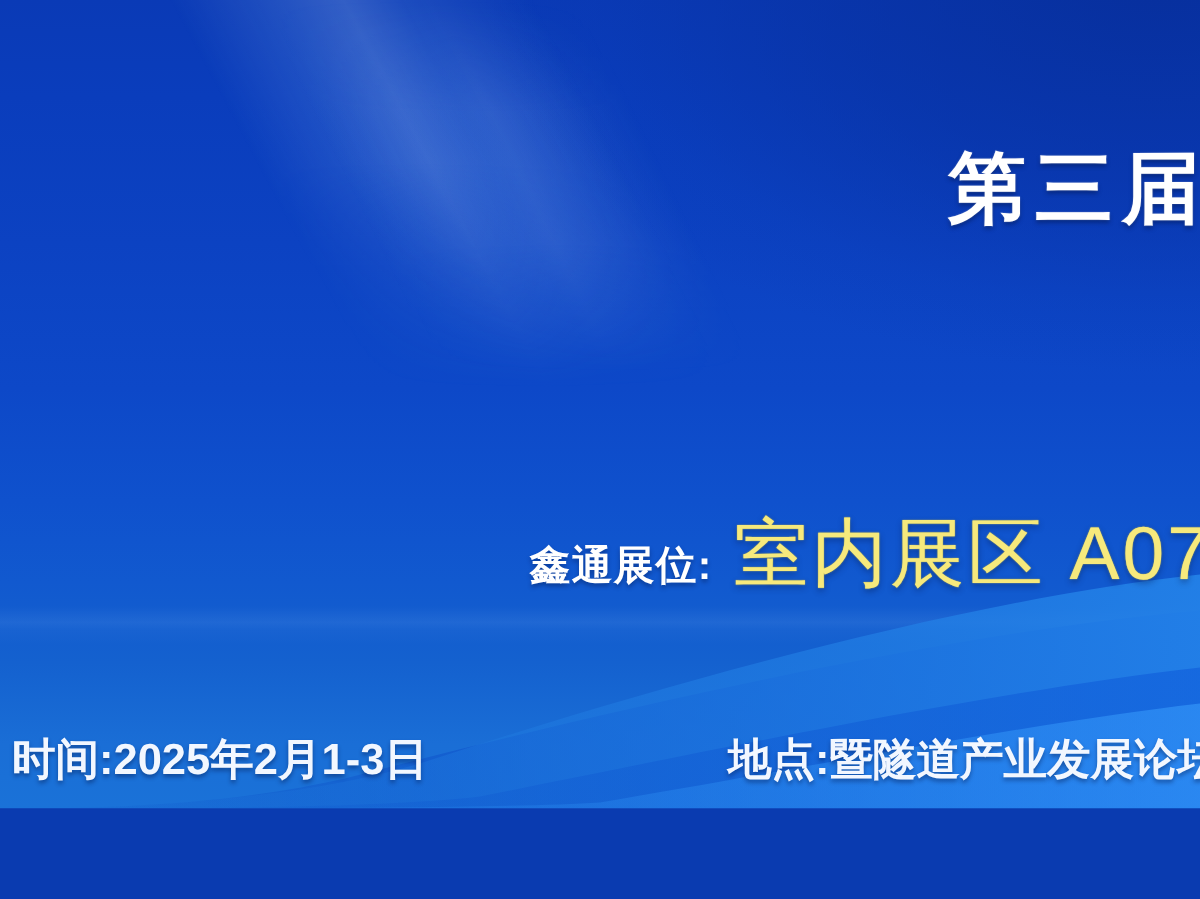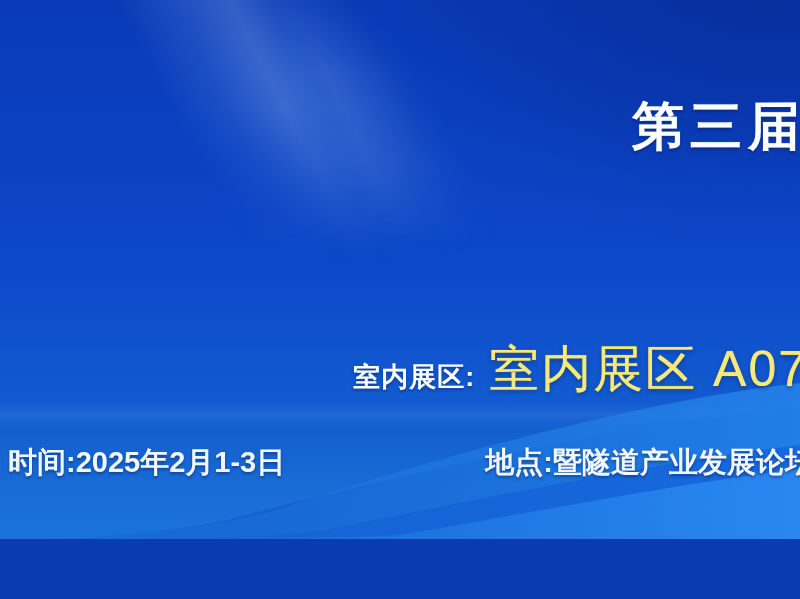--- a/index.html
+++ b/index.html
@@ -192,20 +192,21 @@
     align-items: baseline;
     white-space: nowrap;
   }
 
   .info-text {
     color: #f2f7ff;
     font-size: 29px;
     font-weight: bold;
     letter-spacing: 0px;
     text-shadow: 0 2px 3px rgba(0, 20, 70, 0.42);
+    margin-top: 44px;
   }
 </style>
 </head>
 <body>
 
 <div id="poster">
 
   <div class="bg-layer bg-topright"></div>
   <div class="bg-layer bg-streak"></div>
   <div class="bg-layer bg-streak2"></div>
@@ -247,21 +248,21 @@
     </svg>
   </div>
 
   <div id="content">
 
     <div class="headline-block">
       <div class="headline-line l1">第三届</div>
     </div>
 
     <div class="booth-row">
-      <span class="booth-label">室内展区:</span>
+      <span class="booth-label">鑫通展位:</span>
       <span class="booth-value">室内展区 A07</span>
     </div>
 
     <div class="info-row">
       <span class="info-text">时间:2025年2月1-3日</span>
       <span class="info-text">地点:暨隧道产业发展论坛</span>
     </div>
 
   </div>
 </div>

